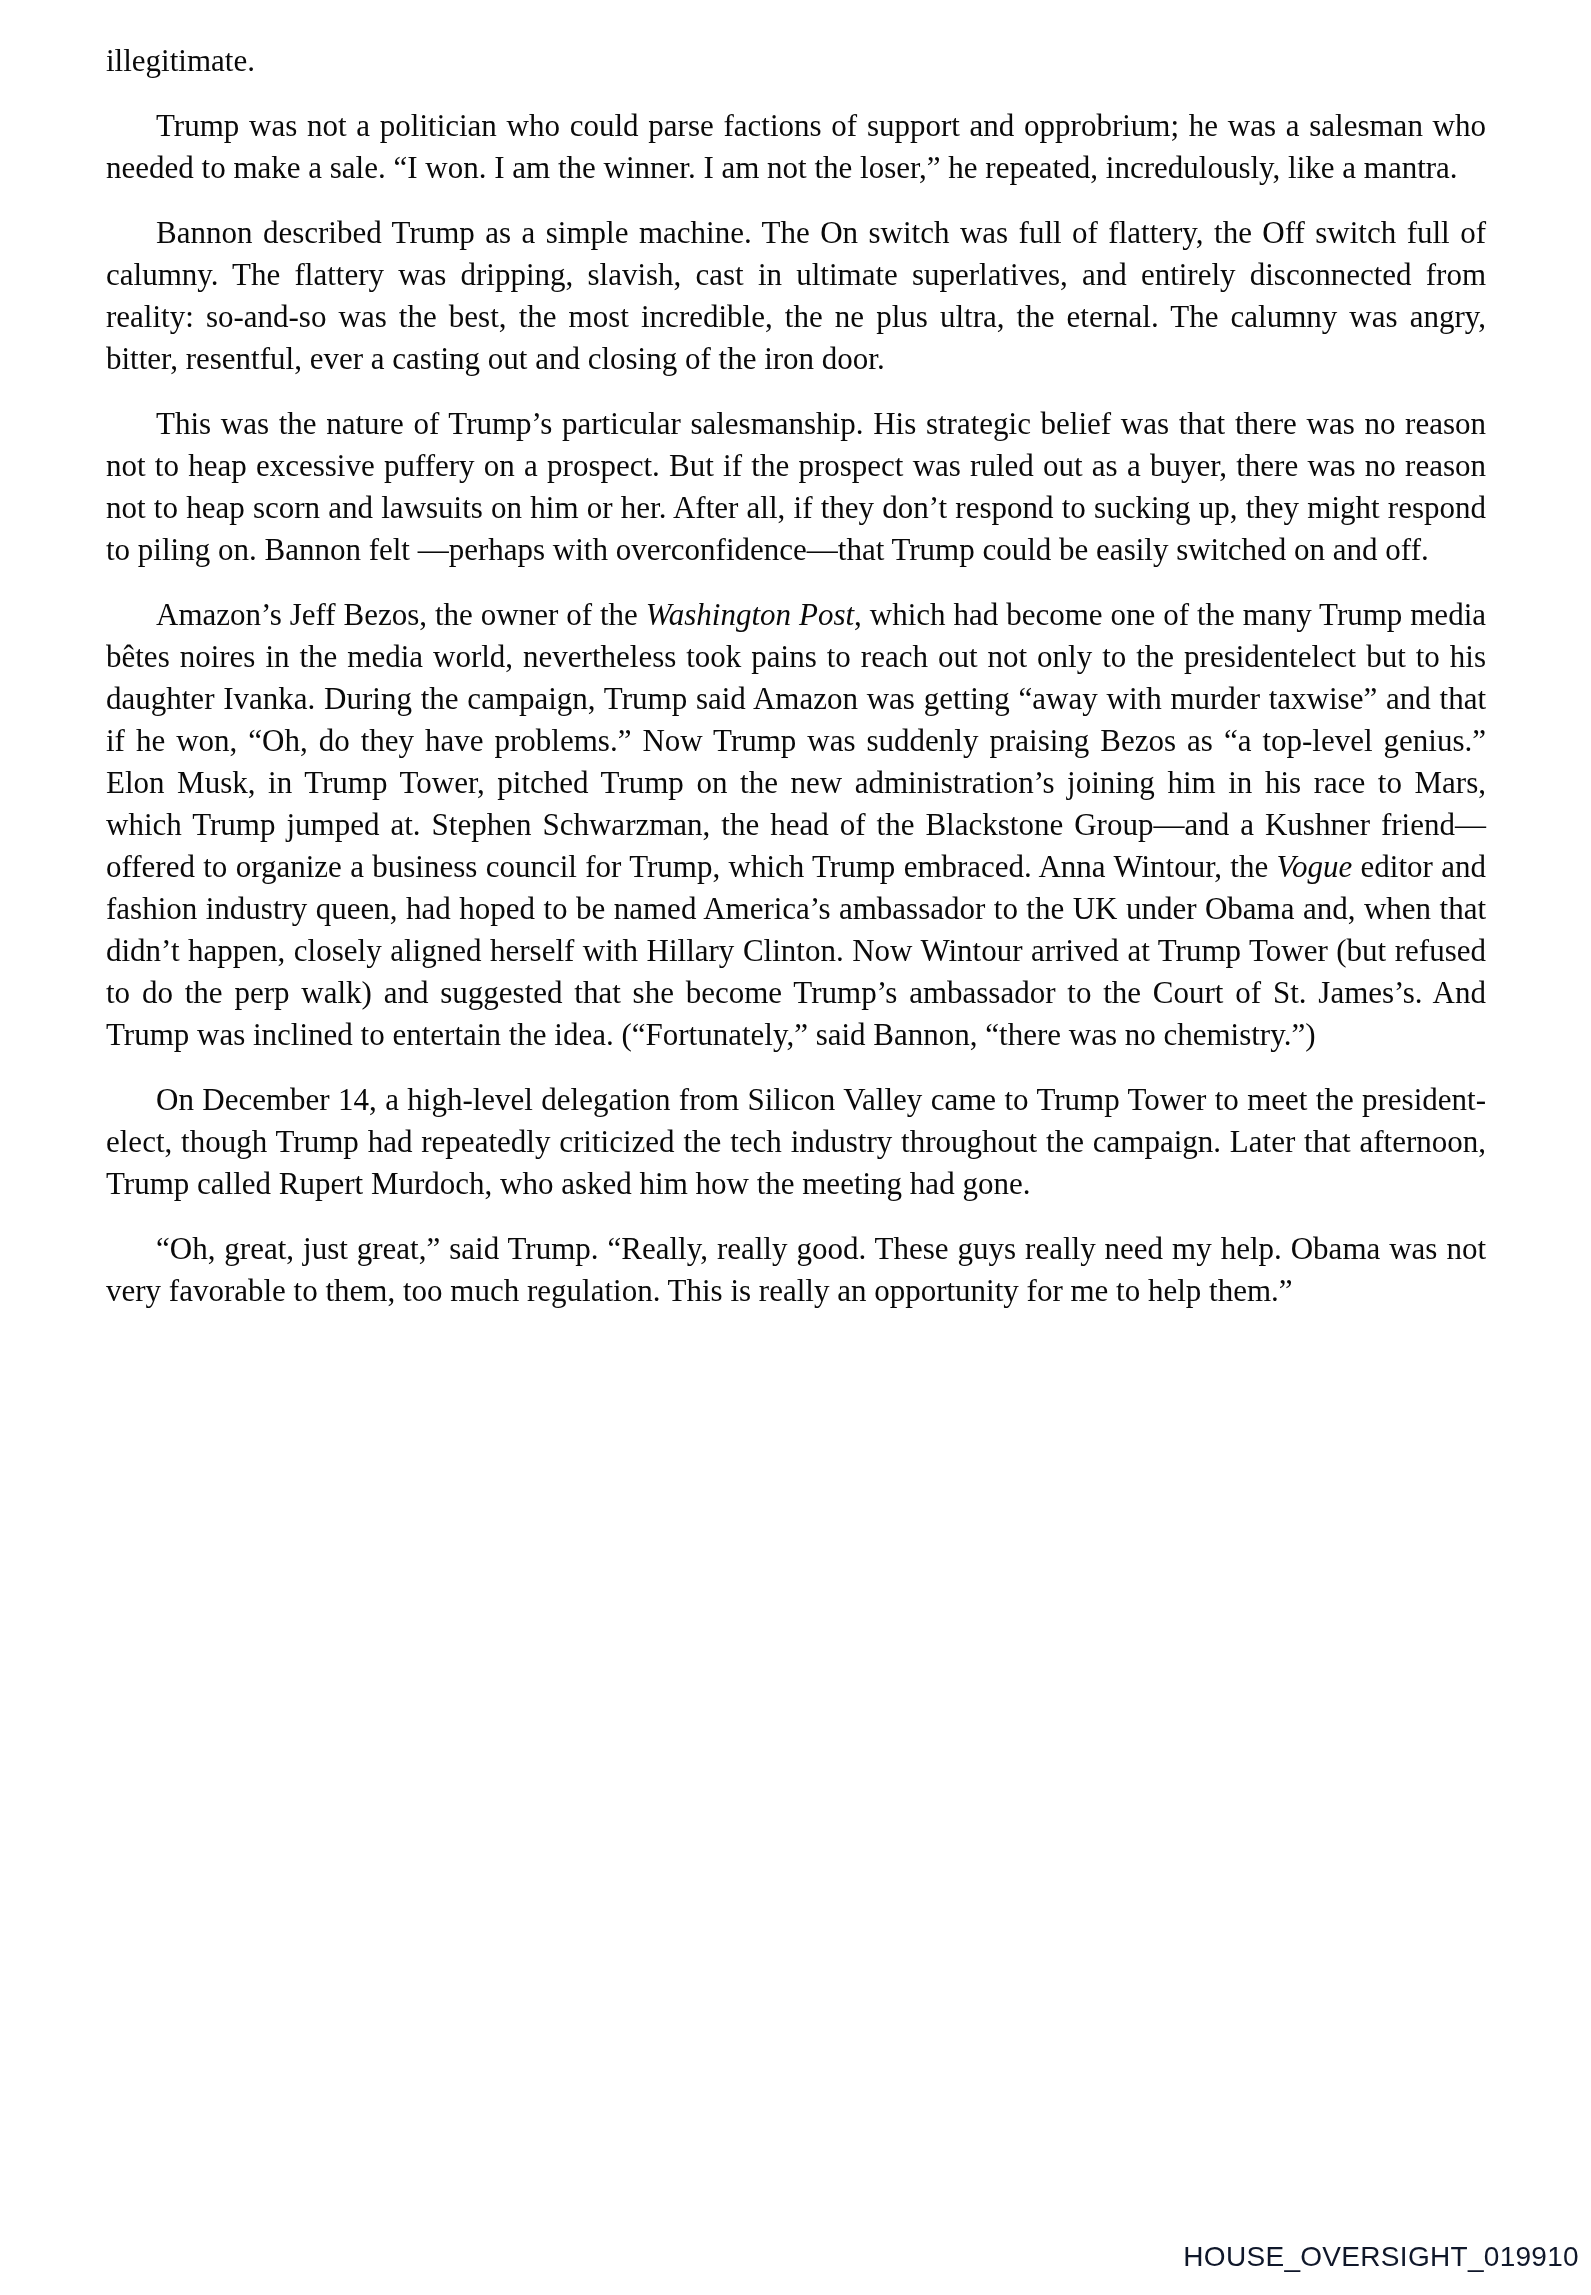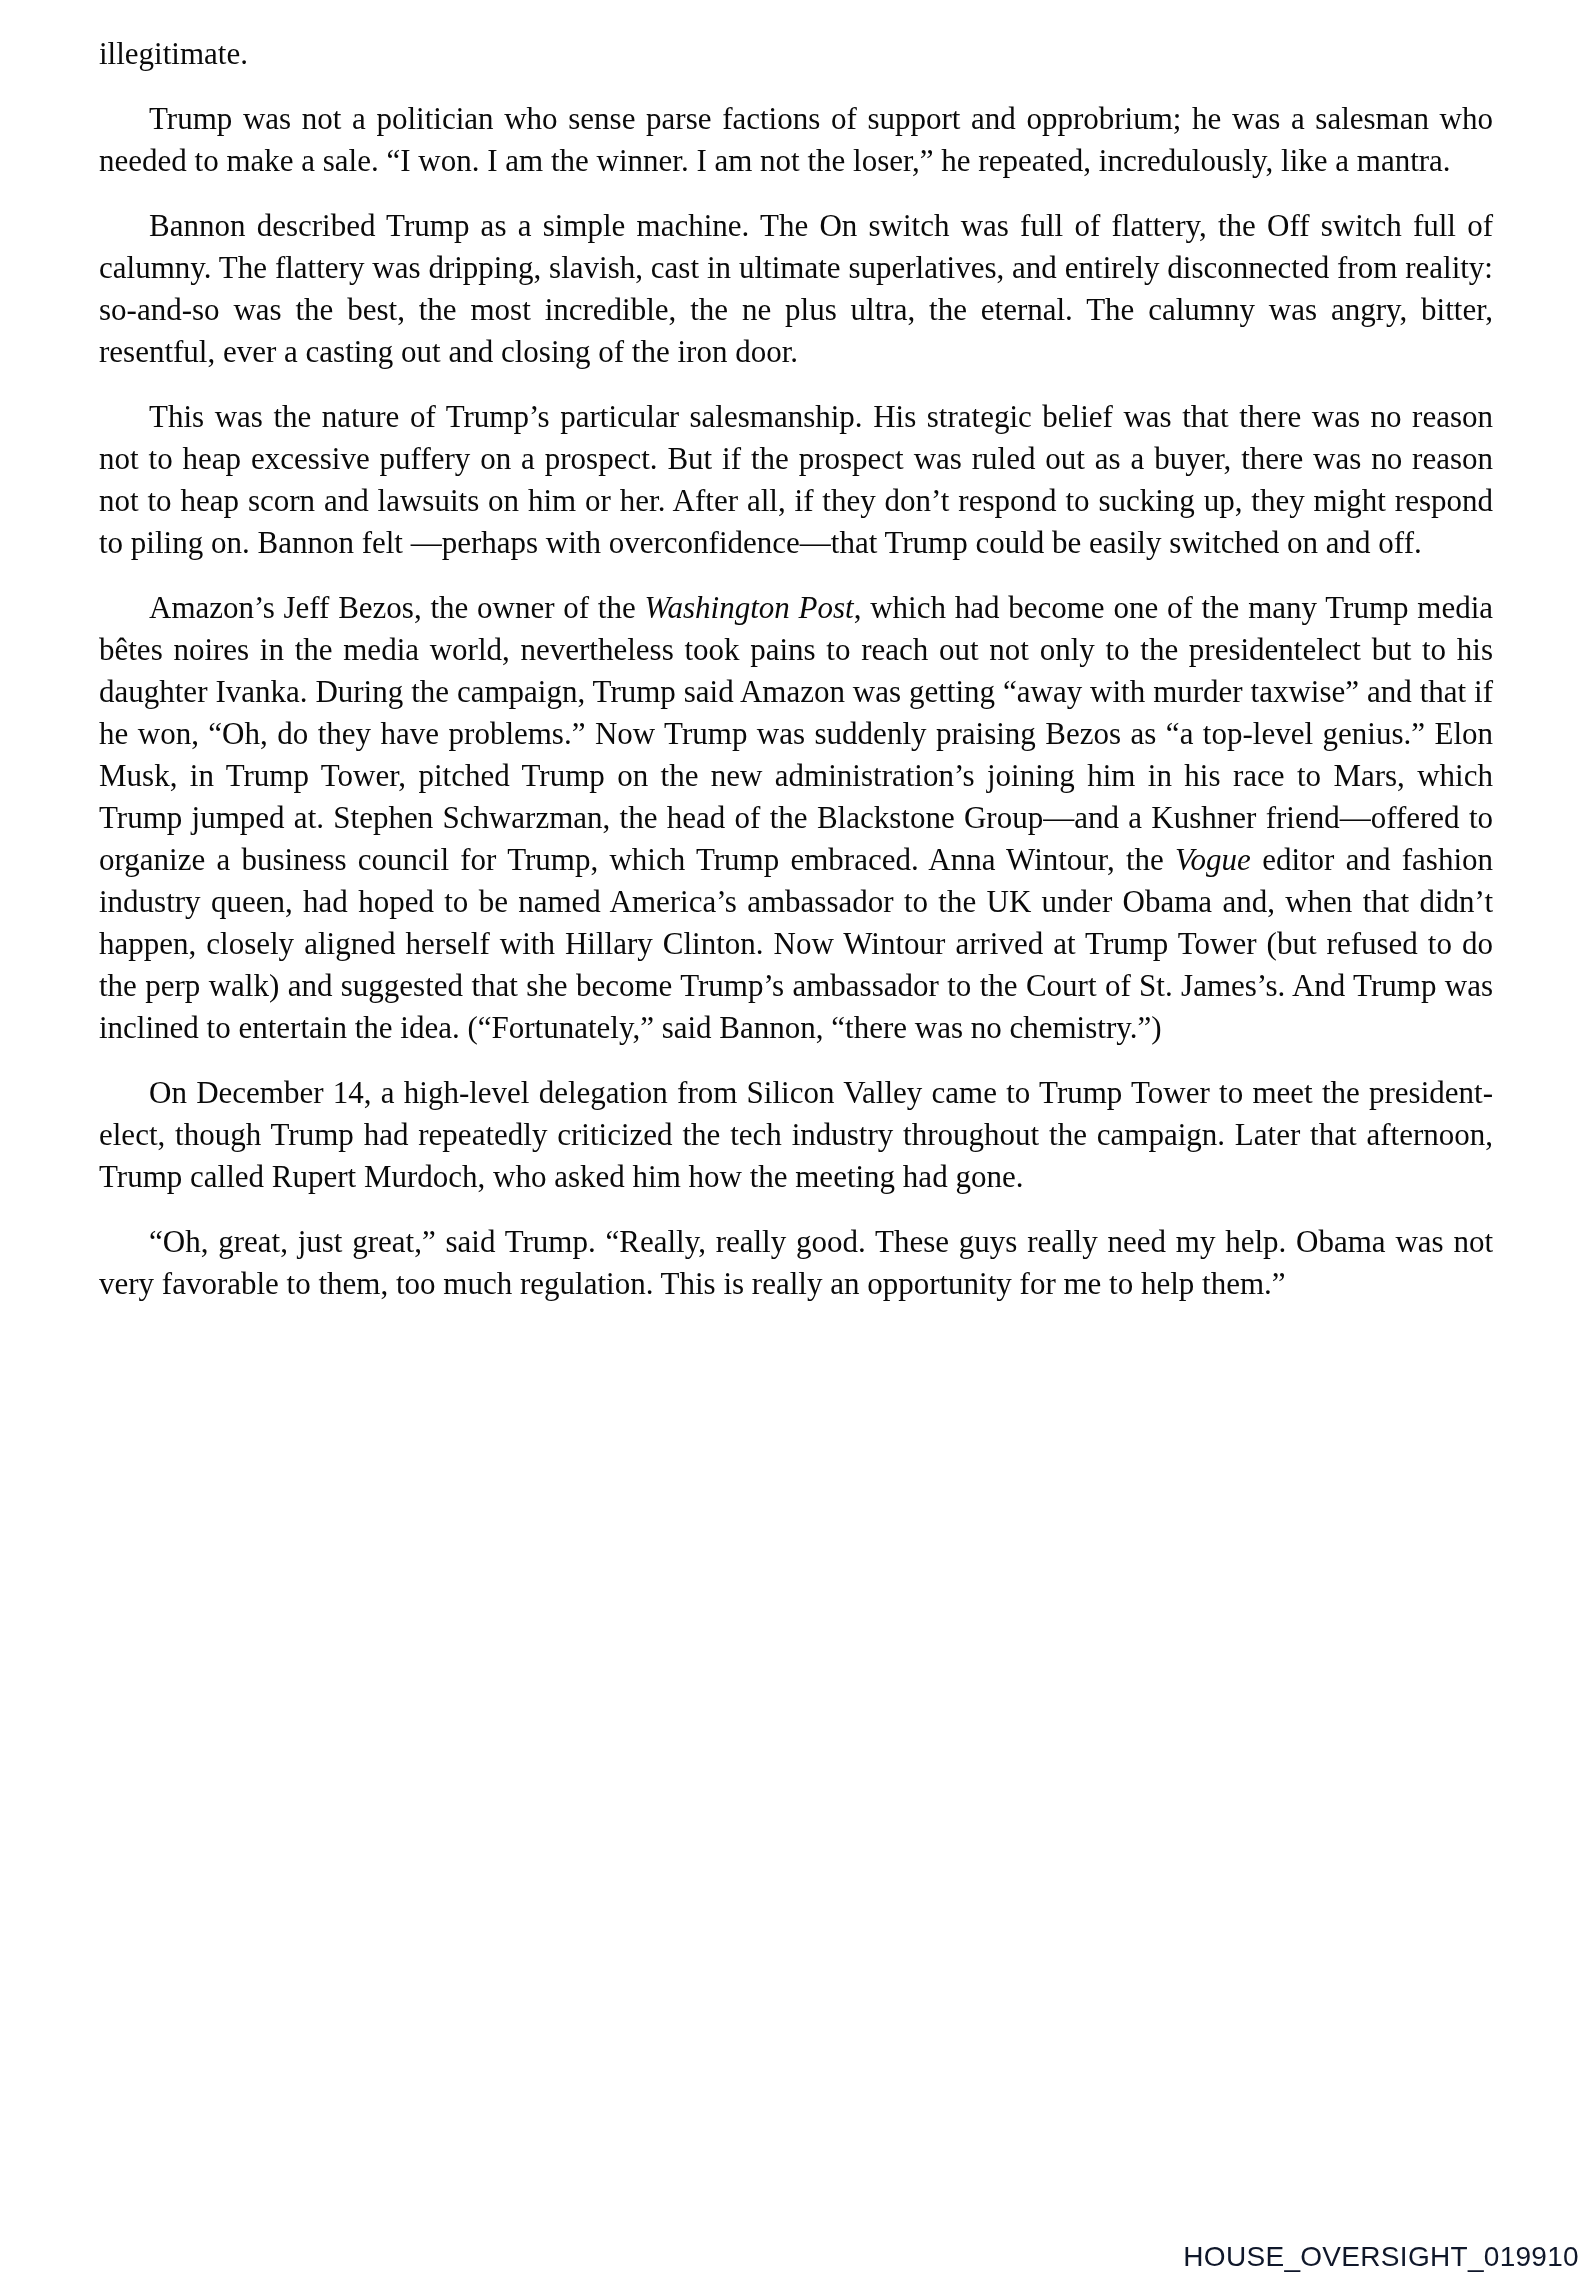--- a/index.html
+++ b/index.html
@@ -21,21 +21,21 @@
     position: absolute;
     left: 98px;
     top: 32px;
     width: 1396px;
     font-size: 31px;
     line-height: 42px;
     text-align: justify;
     text-justify: inter-word;
   }
   .para {
-    margin: 1px;
+    margin: 8px;
     text-indent: 50px;
   }
   .para + .para {
     margin-top: 23px;
   }
   .para.no-indent {
     text-indent: 0;
   }
   .para em {
     font-style: italic;
@@ -49,21 +49,21 @@
     color: #0f172a;
     letter-spacing: 0.3px;
   }
 </style>
 </head>
 <body>
 
 <div class="page">
   <div class="text-block">
       <p class="para no-indent"><span>illegitimate.</span></p>
-      <p class="para"><span>Trump was not a politician who sense parse factions of support and opprobrium; he was a salesman who needed to make a sale. “I won. I am the winner. I am not the loser,” he repeated, incredulously, like a mantra.</span></p>
+      <p class="para"><span>Trump was not a politician who could parse factions of support and opprobrium; he was a salesman who needed to make a sale. “I won. I am the winner. I am not the loser,” he repeated, incredulously, like a mantra.</span></p>
       <p class="para"><span>Bannon described Trump as a simple machine. The On switch was full of flattery, the Off switch full of calumny. The flattery was dripping, slavish, cast in ultimate superlatives, and entirely disconnected from reality: so-and-so was the best, the most incredible, the ne plus ultra, the eternal. The calumny was angry, bitter, resentful, ever a casting out and closing of the iron door.</span></p>
       <p class="para"><span>This was the nature of Trump’s particular salesmanship. His strategic belief was that there was no reason not to heap excessive puffery on a prospect. But if the prospect was ruled out as a buyer, there was no reason not to heap scorn and lawsuits on him or her. After all, if they don’t respond to sucking up, they might respond to piling on. Bannon felt —perhaps with overconfidence—that Trump could be easily switched on and off.</span></p>
       <p class="para"><span>Amazon’s Jeff Bezos, the owner of the </span><em>Washington Post</em><span>, which had become one of the many Trump media bêtes noires in the media world, nevertheless took pains to reach out not only to the presidentelect but to his daughter Ivanka. During the campaign, Trump said Amazon was getting “away with murder taxwise” and that if he won, “Oh, do they have problems.” Now Trump was suddenly praising Bezos as “a top-level genius.” Elon Musk, in Trump Tower, pitched Trump on the new administration’s joining him in his race to Mars, which Trump jumped at. Stephen Schwarzman, the head of the Blackstone Group—and a Kushner friend—offered to organize a business council for Trump, which Trump embraced. Anna Wintour, the </span><em>Vogue</em><span> editor and fashion industry queen, had hoped to be named America’s ambassador to the UK under Obama and, when that didn’t happen, closely aligned herself with Hillary Clinton. Now Wintour arrived at Trump Tower (but refused to do the perp walk) and suggested that she become Trump’s ambassador to the Court of St. James’s. And Trump was inclined to entertain the idea. (“Fortunately,” said Bannon, “there was no chemistry.”)</span></p>
       <p class="para"><span>On December 14, a high-level delegation from Silicon Valley came to Trump Tower to meet the president-elect, though Trump had repeatedly criticized the tech industry throughout the campaign. Later that afternoon, Trump called Rupert Murdoch, who asked him how the meeting had gone.</span></p>
       <p class="para"><span>“Oh, great, just great,” said Trump. “Really, really good. These guys really need my help. Obama was not very favorable to them, too much regulation. This is really an opportunity for me to help them.”</span></p>
     </div>
   <div class="footer-stamp">HOUSE_OVERSIGHT_019910</div>
 </div>
 
 

